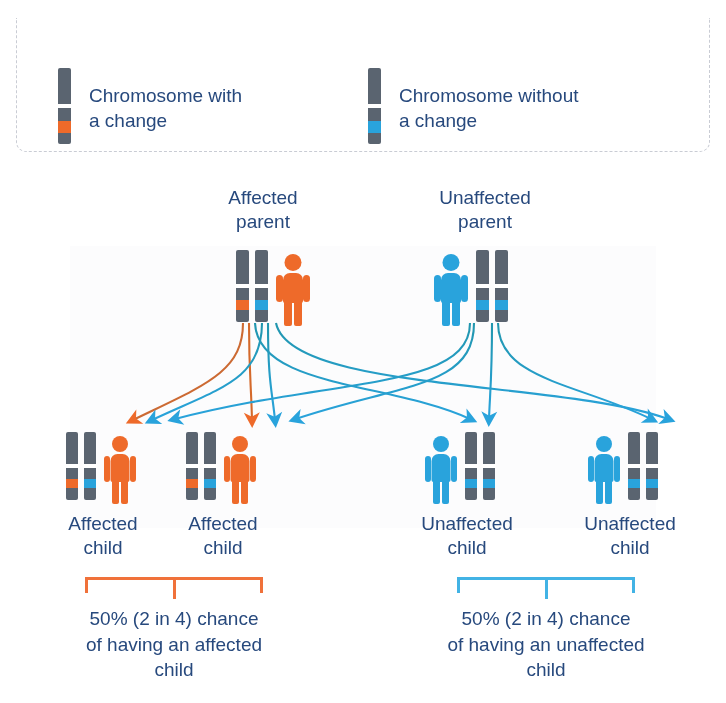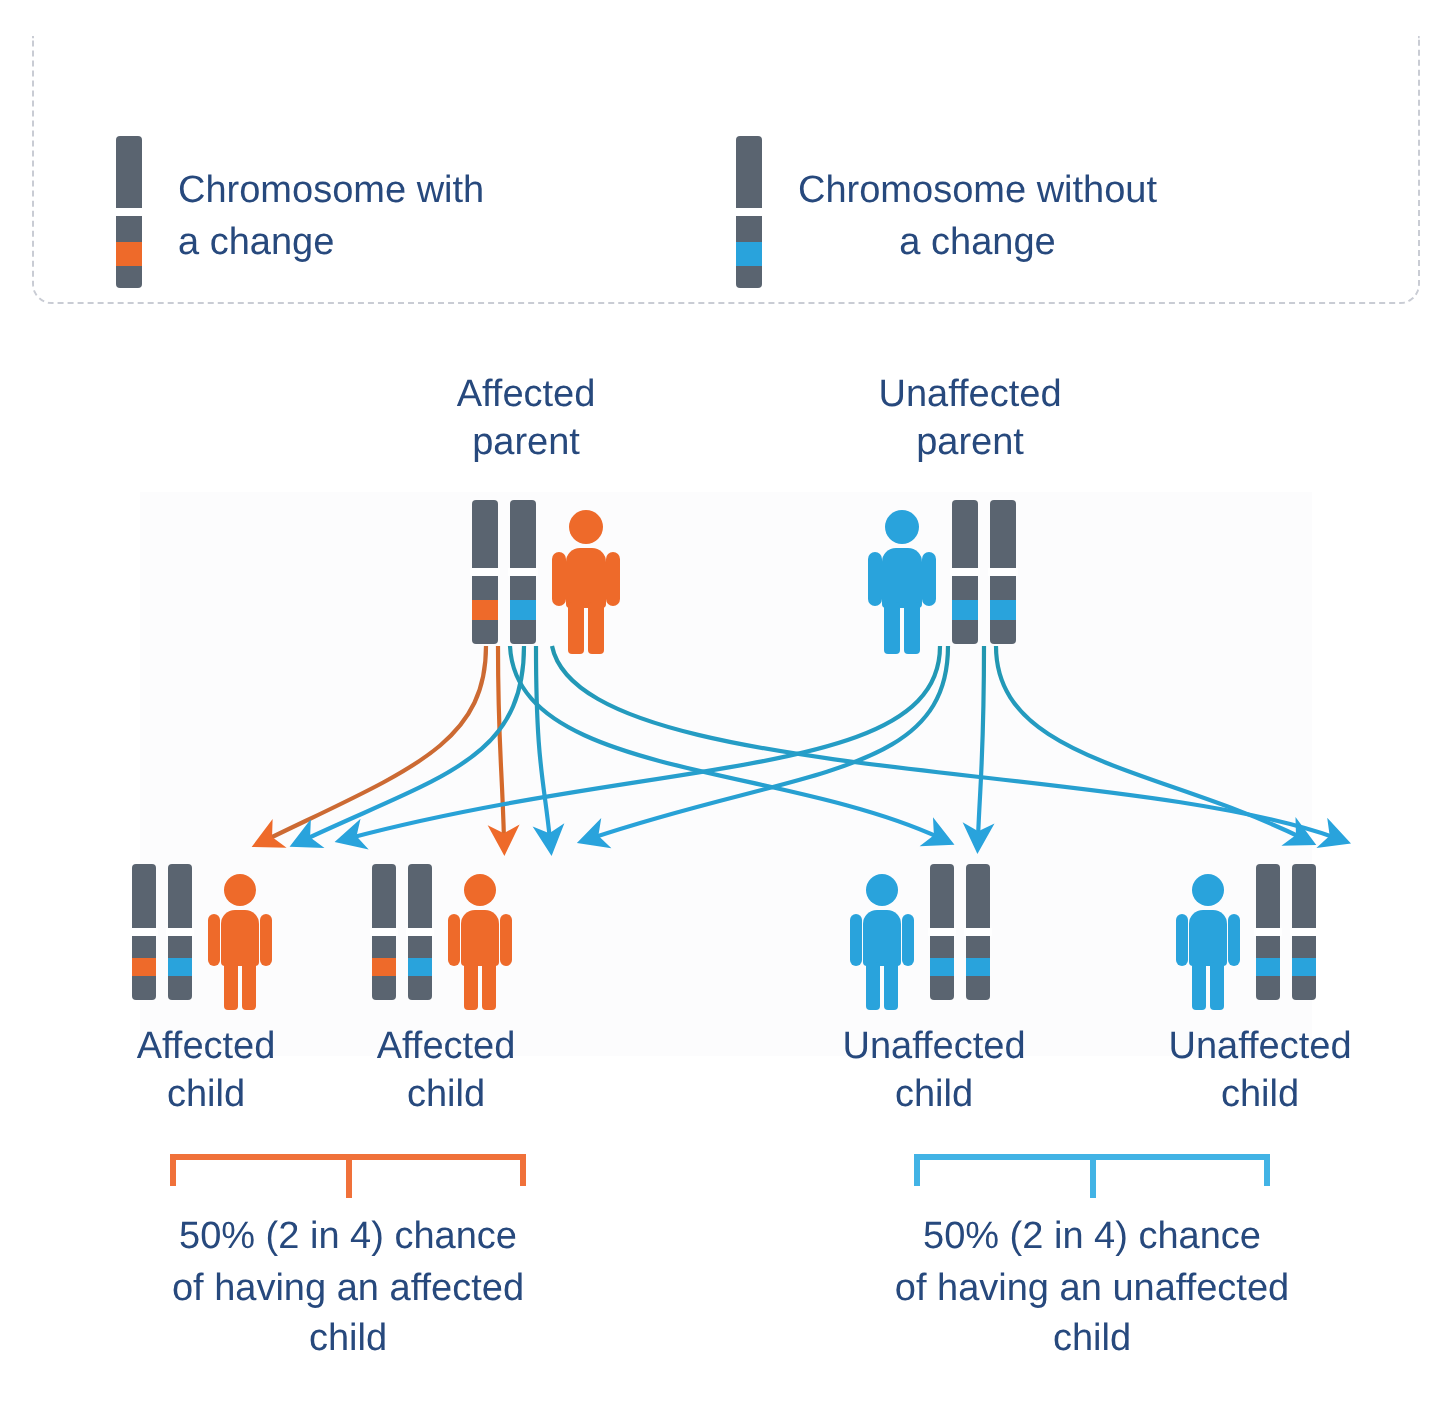--- a/index.html
+++ b/index.html
@@ -24,21 +24,21 @@
     position:absolute;left:16px;top:18px;width:694px;height:42px;
     background:#e2e6ee;
     display:flex;align-items:center;justify-content:center;
     box-sizing:border-box;
   }
   .legend-title{font-size:18px;font-weight:bold;color:#1c3f73;letter-spacing:.2px;}
   .legend-row{
     position:absolute;top:68px;display:flex;align-items:center;gap:18px;
   }
   .legend-row.l1{left:58px;}
-  .legend-row.l2{left:368px;text-align:center;}
+  .legend-row.l2{left:368px;}
   .legend-text{font-size:19px;line-height:1.32;color:#27497d;white-space:pre-line;}
 
   
   .chrom{position:relative;display:inline-block;background:#5a6470;border-radius:2px;}
   .chrom .cent{
     position:absolute;left:-1px;right:-1px;background:#ffffff;
   }
   .chrom .band{position:absolute;left:0;right:0;}
 
   

